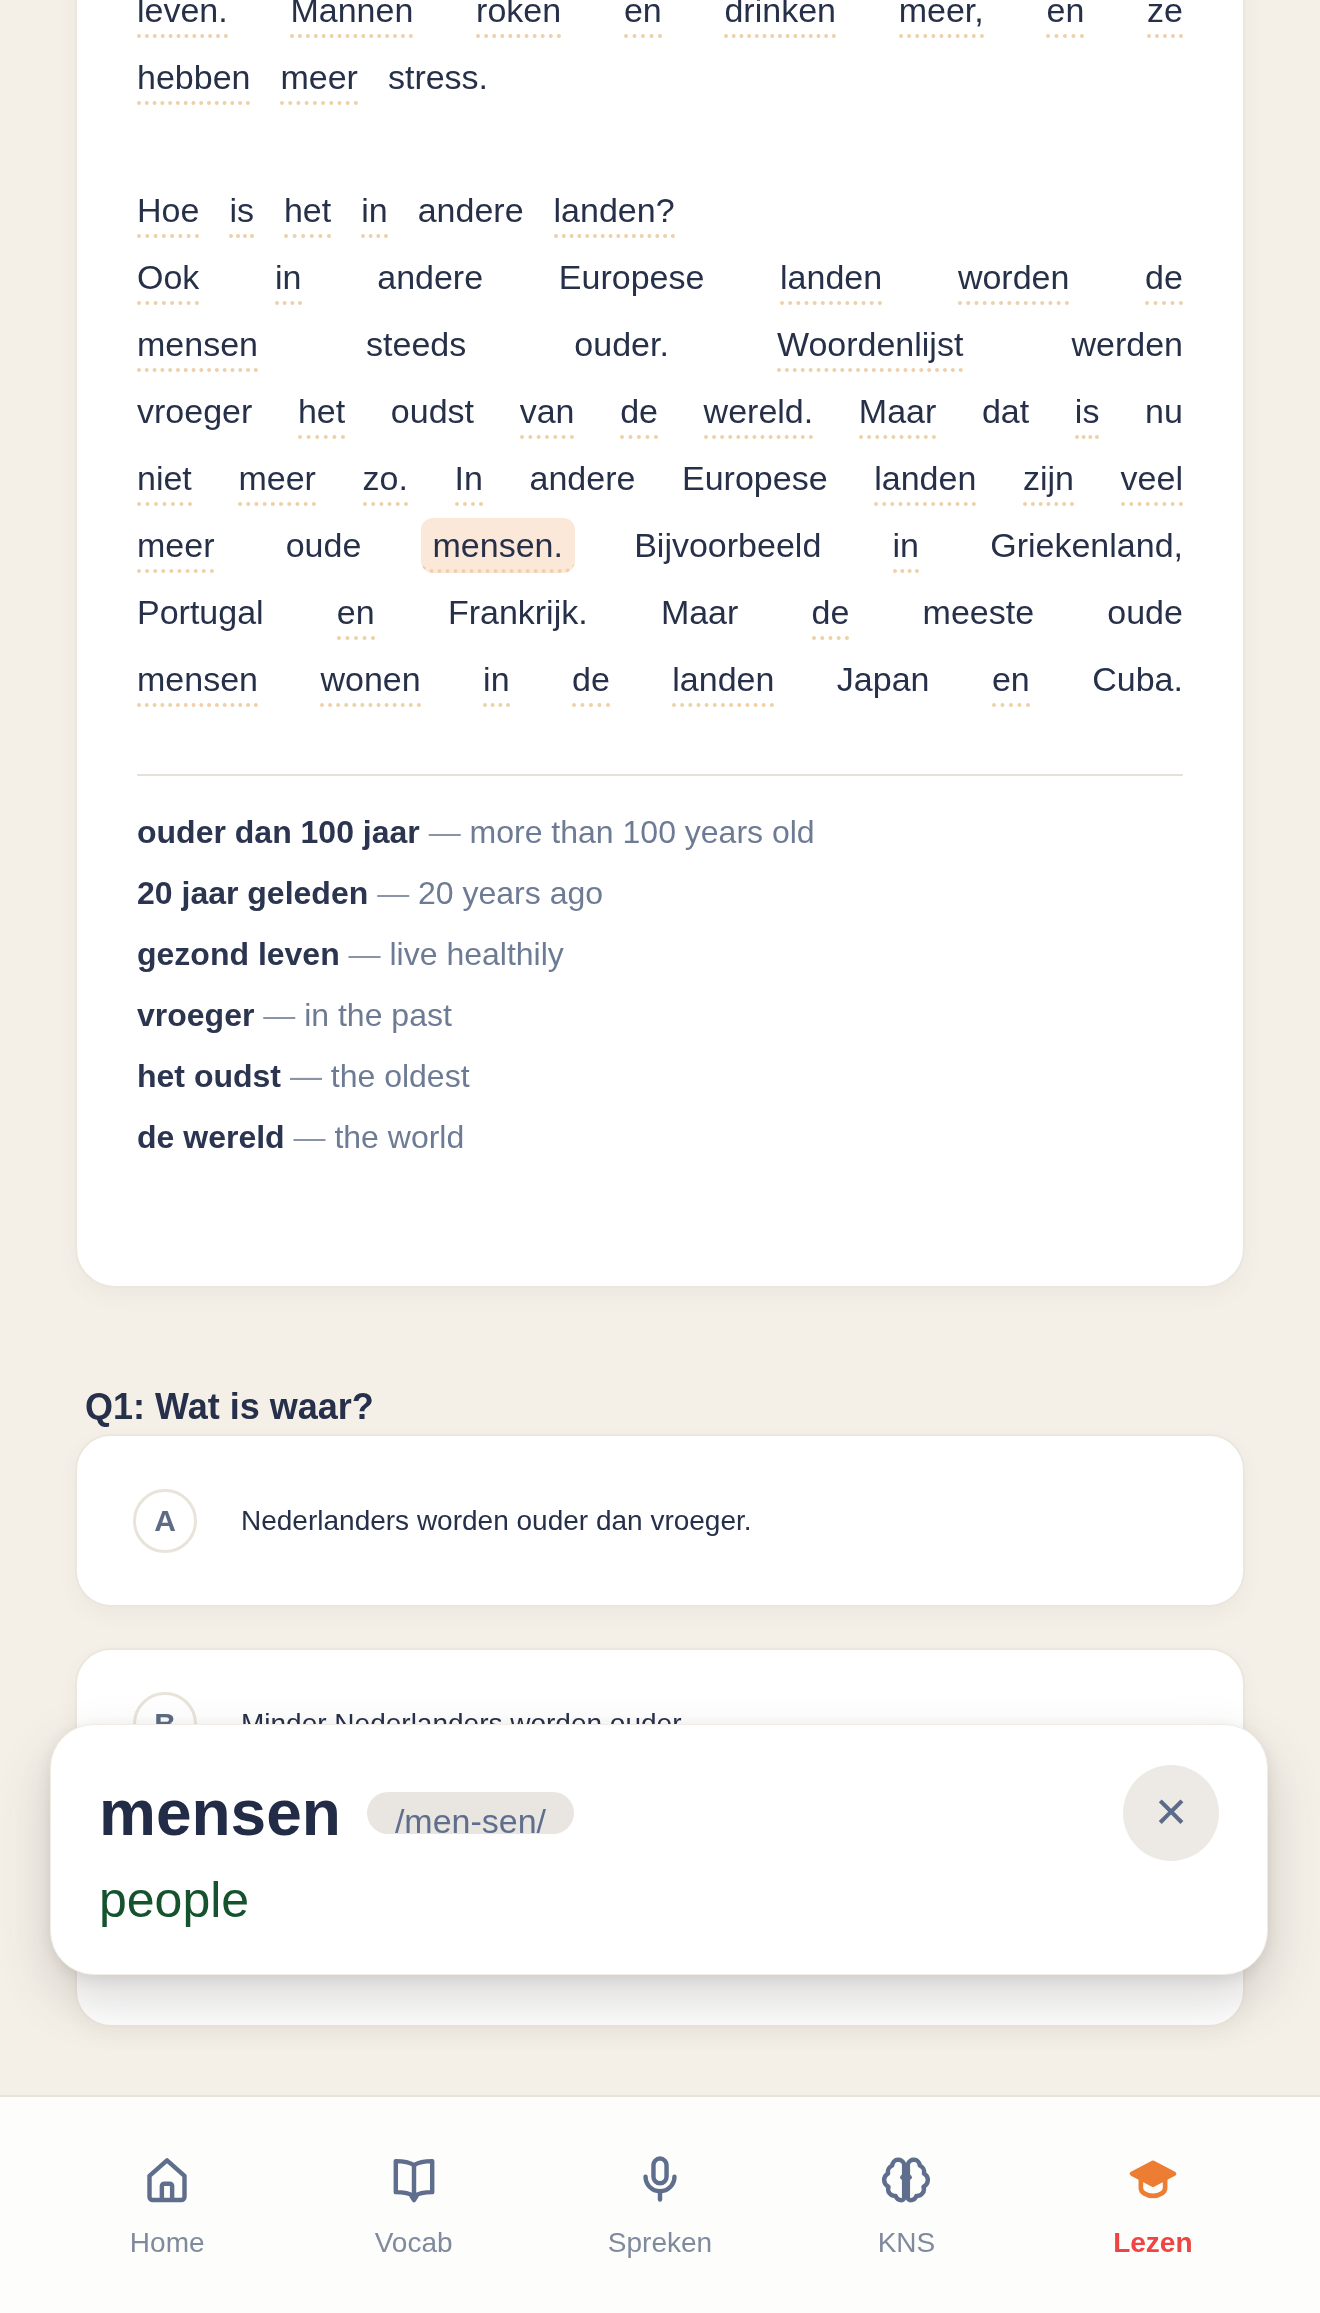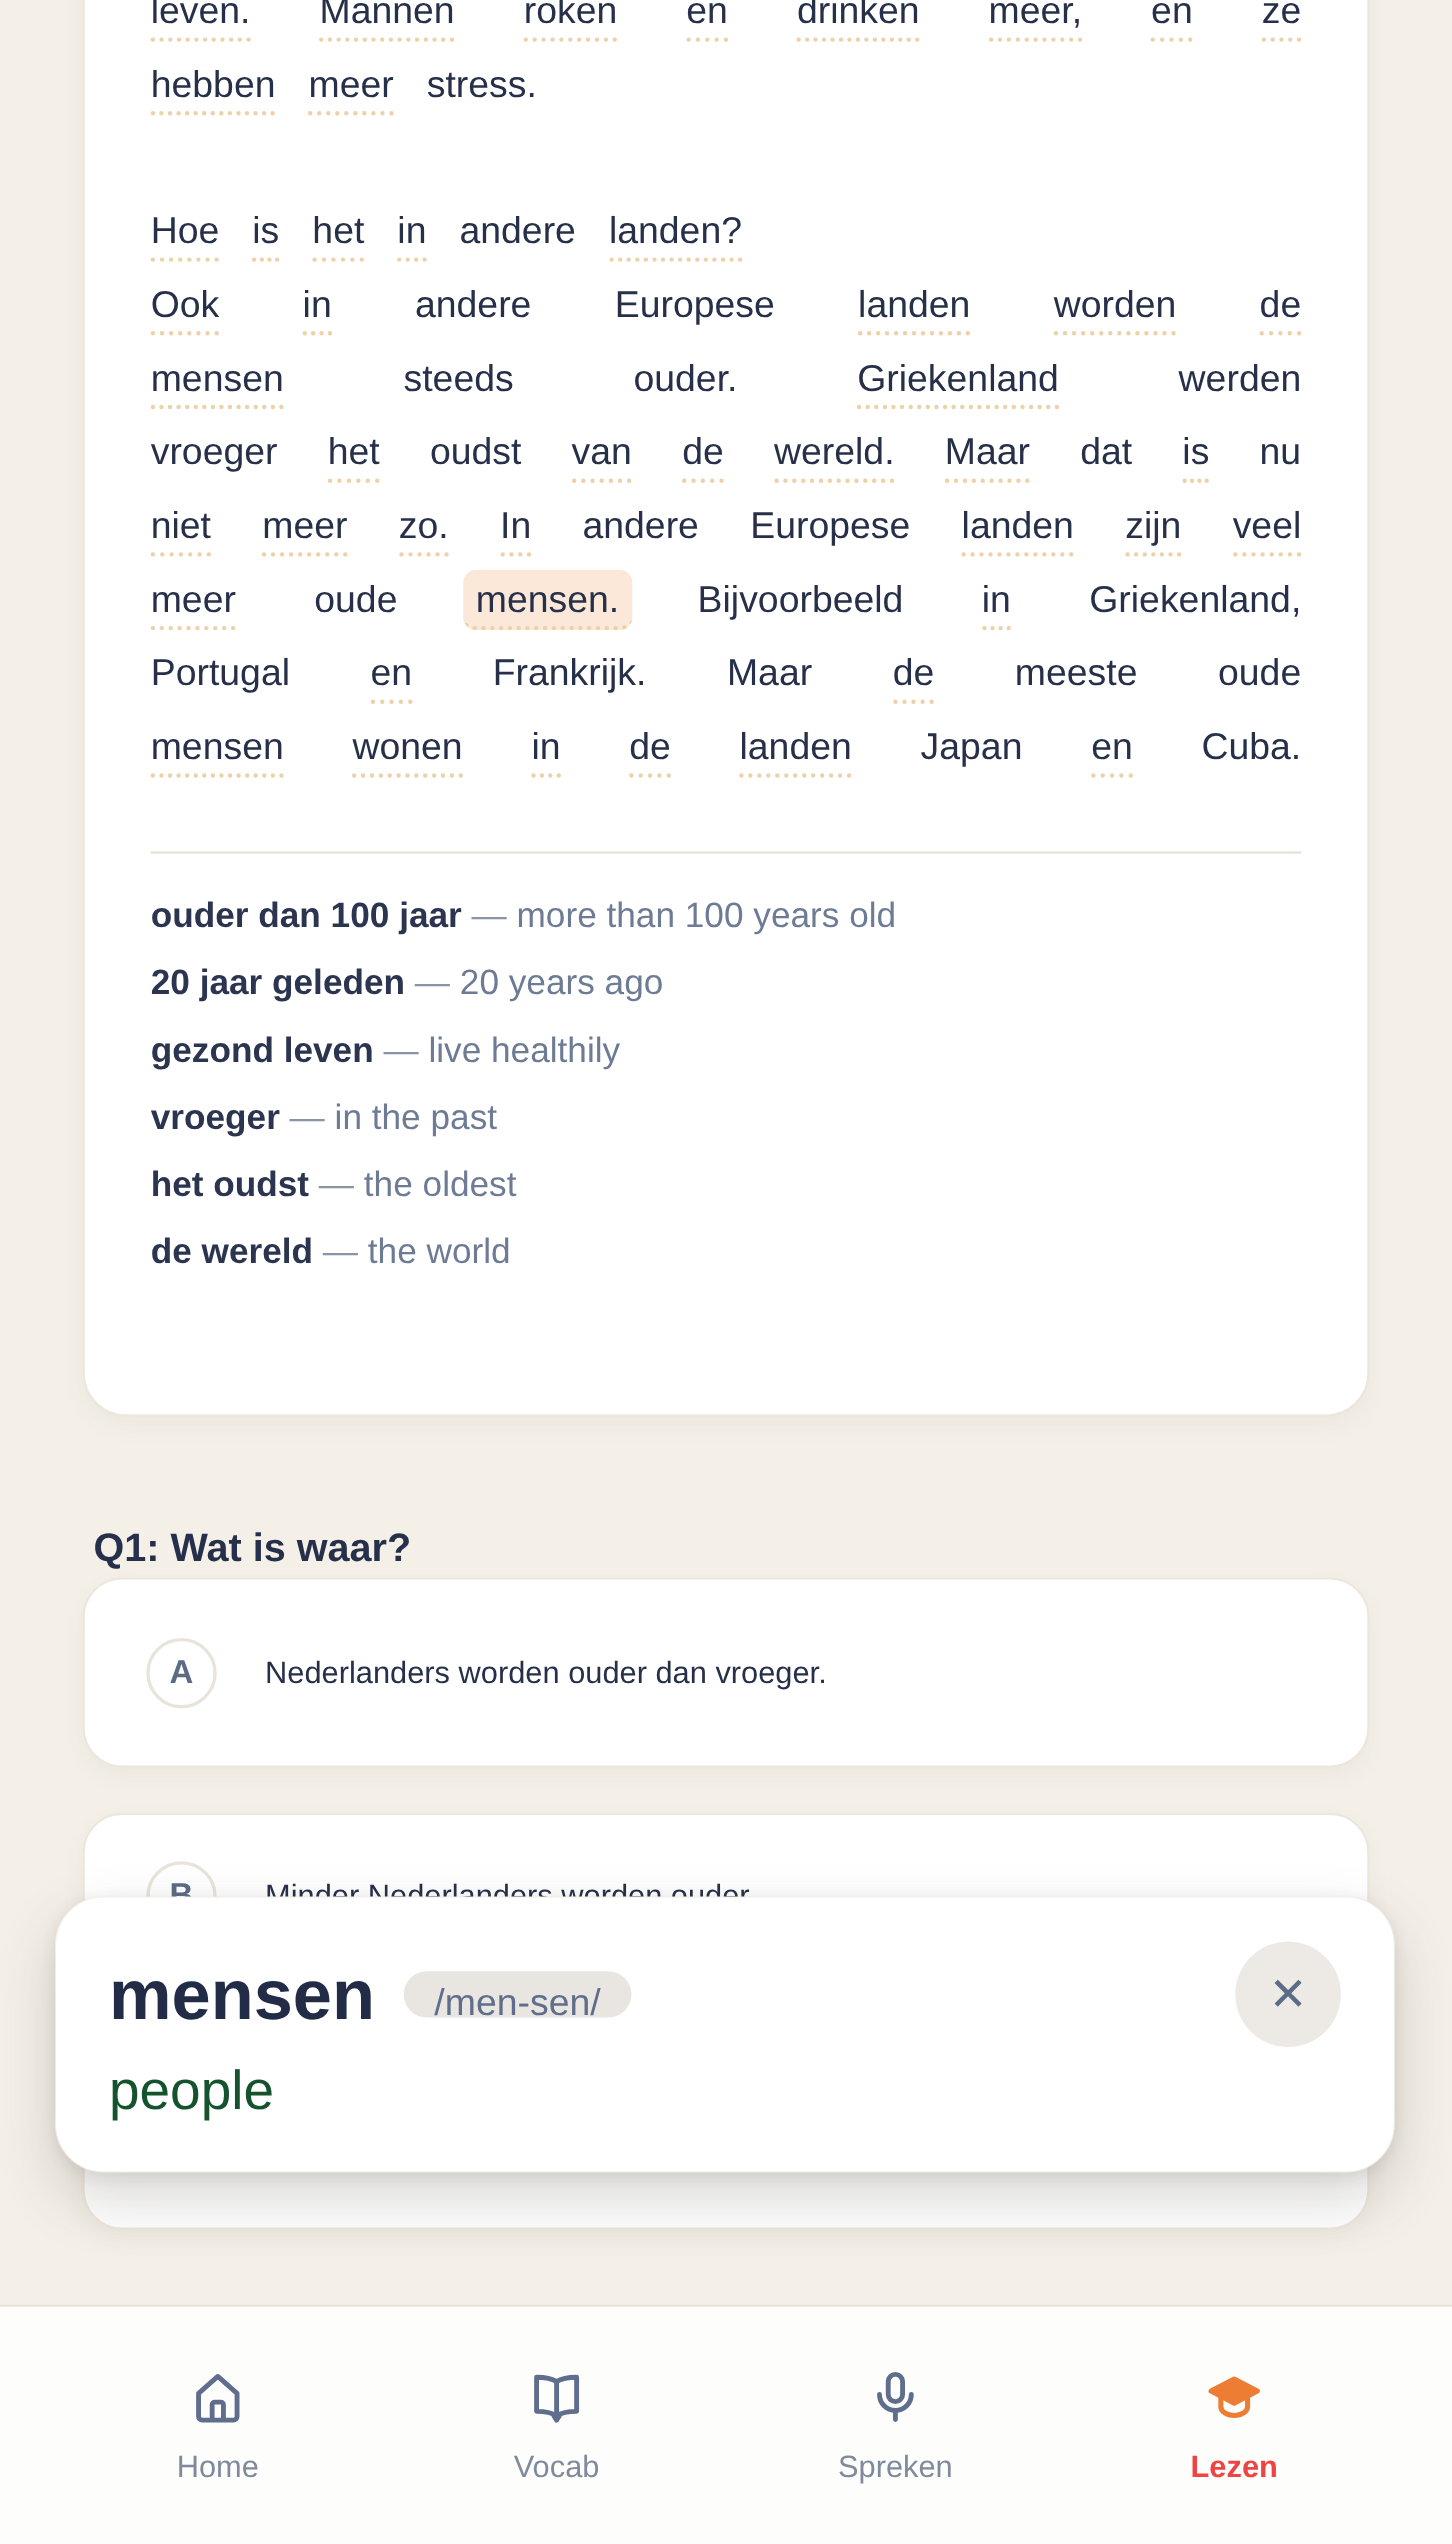--- a/index.html
+++ b/index.html
@@ -125,21 +125,21 @@
             <span class="word">andere</span>
             <span class="word">Europese</span>
             <span class="word u">landen</span>
             <span class="word u">worden</span>
             <span class="word u">de</span>
           </div>
           <div class="pline just">
             <span class="word u">mensen</span>
             <span class="word">steeds</span>
             <span class="word">ouder.</span>
-            <span class="word u">Griekenland</span>
+            <span class="word u">Woordenlijst</span>
             <span class="word">werden</span>
           </div>
           <div class="pline just">
             <span class="word">vroeger</span>
             <span class="word u">het</span>
             <span class="word">oudst</span>
             <span class="word u">van</span>
             <span class="word u">de</span>
             <span class="word u">wereld.</span>
             <span class="word u">Maar</span>
@@ -244,20 +244,30 @@
       <button class="nav-item">
         <span class="nav-icon">
           <svg viewBox="0 0 24 24" fill="none" stroke="#5f6e8c" stroke-width="1.9" stroke-linecap="round" stroke-linejoin="round">
             <rect x="9.2" y="2.8" width="5.6" height="10.6" rx="2.8"></rect>
             <path d="M5.8 10.6a6.2 6.2 0 0 0 12.4 0"></path>
             <path d="M12 16.8v3.6"></path>
           </svg>
         </span>
         <span class="nav-label">Spreken</span>
       </button>
+      <button class="nav-item">
+        <span class="nav-icon">
+          <svg viewBox="0 0 24 24" fill="none" stroke="#5f6e8c" stroke-width="1.9" stroke-linecap="round" stroke-linejoin="round">
+            <path d="M11.2 5.2a2.6 2.6 0 0 0-5.1.6 3 3 0 0 0-1.8 3.4 3.2 3.2 0 0 0 .2 5.7 2.9 2.9 0 0 0 3 3.9c.4 1.1 1.4 1.9 2.6 1.9.6 0 1.1-.5 1.1-1.1V5.2Z"></path>
+            <path d="M12.8 5.2a2.6 2.6 0 0 1 5.1.6 3 3 0 0 1 1.8 3.4 3.2 3.2 0 0 1-.2 5.7 2.9 2.9 0 0 1-3 3.9c-.4 1.1-1.4 1.9-2.6 1.9-.6 0-1.1-.5-1.1-1.1V5.2Z"></path>
+            <path d="M12 15.5V9.3m0 0-1.6 1.6M12 9.3l1.6 1.6"></path>
+          </svg>
+        </span>
+        <span class="nav-label">KNS</span>
+      </button>
       <button class="nav-item active">
         <span class="nav-icon">
           <svg viewBox="0 0 24 24" fill="none" stroke="#ed7d33" stroke-width="2" stroke-linecap="round" stroke-linejoin="round">
             <path fill="#ed7d33" d="M3 9.3 12 4.6l9 4.7-9 4.7Z"></path>
             <path d="M6.8 11.6v3.8c0 1.9 2.3 3.4 5.2 3.4s5.2-1.5 5.2-3.4v-3.8"></path>
           </svg>
         </span>
         <span class="nav-label">Lezen</span>
       </button>
     </nav>

